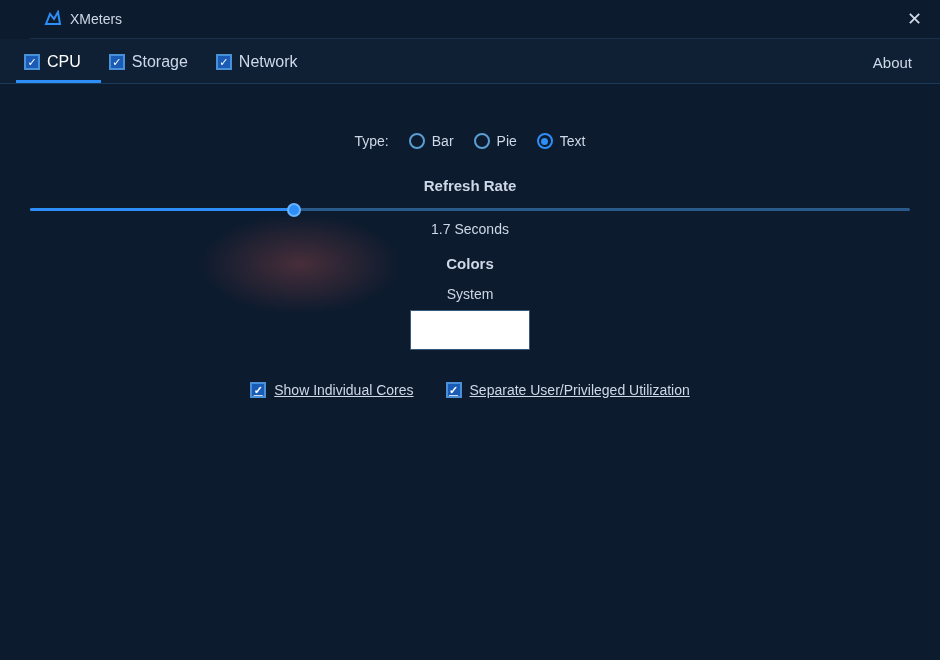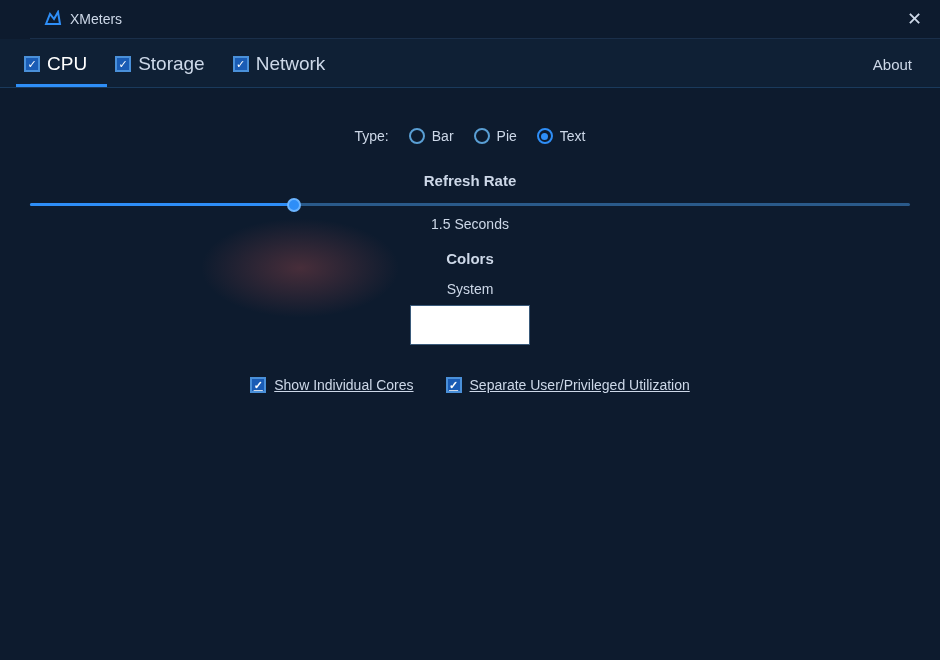--- a/index.html
+++ b/index.html
@@ -58,21 +58,21 @@
       border-bottom: 1px solid #1a3a5c;
       position: relative;
     }
 
     .tab-item {
       display: flex;
       align-items: center;
       gap: 7px;
       padding: 14px 20px 12px 8px;
       cursor: pointer;
-      font-size: 19px;
+      font-size: 16px;
       color: #cdd8e8;
       position: relative;
     }
 
     .tab-item.active {
       color: #fff;
     }
 
     .tab-item.active::after {
       content: '';
@@ -327,21 +327,21 @@
     <div class="checkbox-icon checked"></div>
     <span>Network</span>
   </div>
   <div class="tab-about">About</div>
 </div>
 
 <div class="main-content" style="position:relative;">
 
   <div class="blur-overlay"></div>
 
-  <div class="type-row" style="margin-top:20px;">
+  <div class="type-row" style="margin-top:29px;">
     <span class="type-label">Type:</span>
     <label class="radio-option">
       <div class="radio-circle"></div>
       <span>Bar</span>
     </label>
     <label class="radio-option">
       <div class="radio-circle"></div>
       <span>Pie</span>
     </label>
     <label class="radio-option">
@@ -350,21 +350,21 @@
     </label>
   </div>
 
   <div class="section-title">Refresh Rate</div>
   <div class="slider-container">
     <div class="slider-track">
       <div class="slider-fill"></div>
       <div class="slider-thumb"></div>
     </div>
   </div>
-  <div class="slider-value">1.5 Seconds</div>
+  <div class="slider-value">1.7 Seconds</div>
 
   <div class="colors-section">
     <div class="section-title">Colors</div>
     <div class="color-swatches">
       <div class="color-swatch-group">
         <span class="color-swatch-label">System</span>
         <div class="color-swatch swatch-white"></div>
       </div>
     </div>
   </div>

